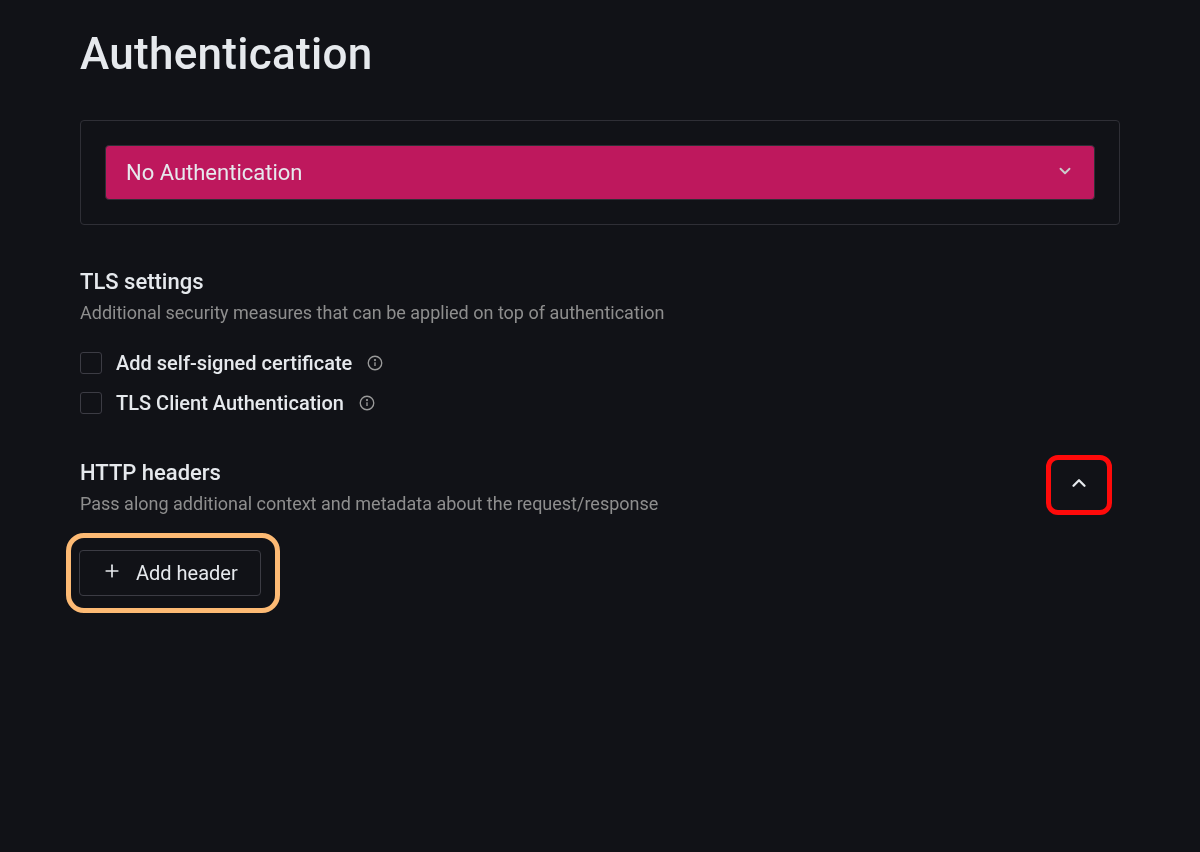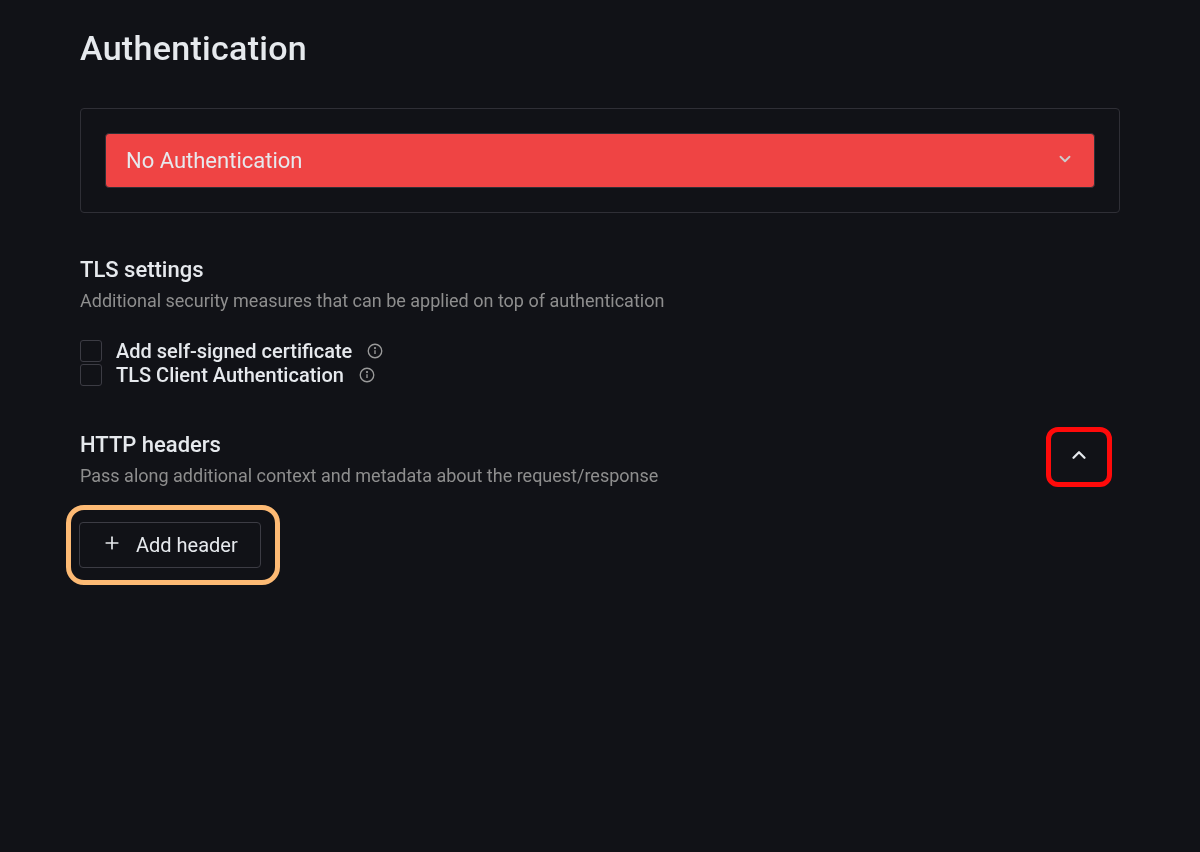--- a/index.html
+++ b/index.html
@@ -11,21 +11,21 @@
       background-color: #111217;
       color: #ffffff;
       font-family: -apple-system, BlinkMacSystemFont, "Segoe UI", Roboto, Helvetica, Arial, sans-serif;
       width: 1200px;
       height: 852px;
       padding-left: 80px;
       padding-top: 28px;
       padding-right: 80px;
     }
     .page-title {
-      font-size: 34px;
+      font-size: 44px;
       font-weight: 500;
       color: #e6e9ed;
       margin-bottom: 40px;
       letter-spacing: 0.3px;
     }
     .section-title {
       font-size: 22px;
       font-weight: 500;
       color: #e6e9ed;
       margin-bottom: 8px;
@@ -38,36 +38,37 @@
     .select-outer {
       border: 1px solid #2f2f36;
       border-radius: 4px;
       padding: 24px 24px;
       margin-bottom: 44px;
     }
     .select-control {
       display: flex;
       align-items: center;
       justify-content: space-between;
-      background-color: #ef4444;
+      background-color: #be185d;
       border: 1px solid #2f2f36;
       border-radius: 4px;
       padding: 14px 20px;
       cursor: pointer;
     }
     .select-value {
       font-size: 22px;
       color: #e6e9ed;
     }
     .select-chevron {
       color: #cccccc;
     }
     .checkbox-list {
       display: flex;
       flex-direction: column;
+      gap: 16px;
       margin-bottom: 44px;
     }
     .checkbox-row {
       display: flex;
       align-items: center;
       gap: 14px;
     }
     .checkbox-box {
       width: 22px;
       height: 22px;

